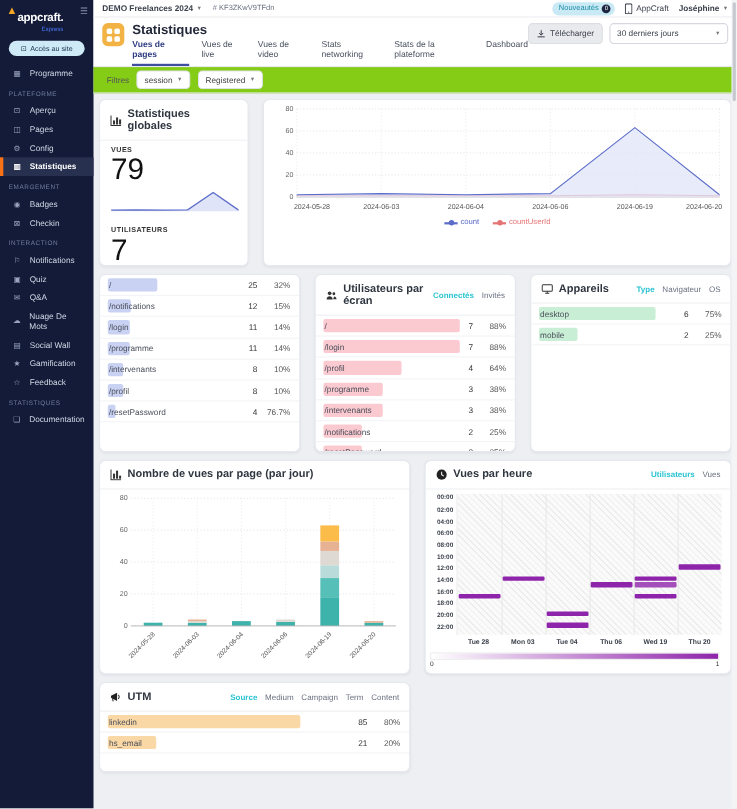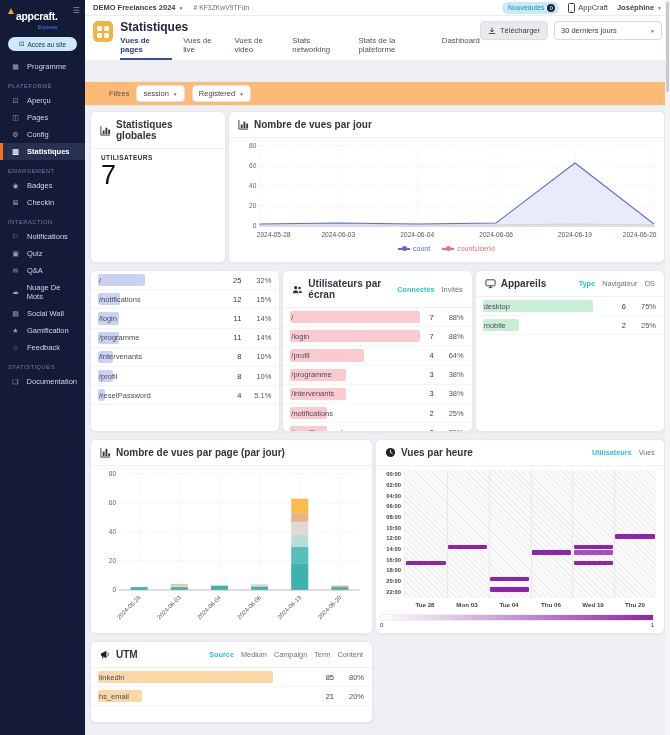--- a/index.html
+++ b/index.html
@@ -37,26 +37,26 @@
   .ph-icon { width:21px; height:21px; border-radius:5px; background:#f2b344; display:grid; grid-template-columns:5px 5px; grid-template-rows:5px 5px; gap:2px; place-content:center; margin-right:7px; }
   .ph-icon i { background:#fff; border-radius:1.5px; }
   .ph-title { font-size:12px; font-weight:bold; color:#23283a; line-height:13px; }
   .ph-tabs { display:flex; gap:11px; margin-top:2px; }
   .ph-tab { font-size:7.8px; color:#4a5160; padding-bottom:4px; cursor:pointer; border-bottom:2px solid transparent; }
   .ph-tab.active { color:#2e3c82; font-weight:bold; border-bottom-color:#3f4d9e; }
   .ph-right { margin-left:auto; display:flex; gap:6px; align-items:center; }
   .btn-download { background:#e9eaed; border:1px solid #dcdee3; color:#3a3f4a; font-size:7.5px; border-radius:4px; padding:4px 7px; display:flex; gap:4px; align-items:center; cursor:pointer; font-family:inherit;}
   .select-period { background:#fff; border:1px solid #d5d8de; border-radius:4px; font-size:7.5px; color:#3a3f4a; padding:4px 6px; width:108px; display:flex; justify-content:space-between; align-items:center; cursor:pointer; }
 
-  .filterbar { background:#fdba74; border-top:1px solid #e8eaee; border-bottom:1px solid #e5e7eb; padding:3px 24px; display:flex; align-items:center; gap:7px;margin-top:21px; }
+  .filterbar { background:#84cc16; border-top:1px solid #e8eaee; border-bottom:1px solid #e5e7eb; padding:3px 12px; display:flex; align-items:center; gap:7px; }
   .filters-label { font-size:7.5px; color:#555; }
   .chip { background:#fff; border:1px solid #e0e2e7; border-radius:4px; font-size:7.5px; color:#444; padding:3px 6px; display:flex; gap:4px; align-items:center; cursor:pointer; }
 
   .content { flex:1; padding:5px; display:flex; flex-direction:column; gap:7px; overflow:hidden; }
-  .row { display:flex; gap:2px; }
+  .row { display:flex; gap:13px; }
   .card { background:#fff; border:1px solid #e6e8ee; border-radius:6px; box-shadow:0 1px 2px rgba(20,30,60,.05); overflow:hidden; }
   .card-head { display:flex; align-items:center; gap:5px; padding:7px 9px; border-bottom:1px solid #eef0f3; }
   .card-title { font-size:10px; font-weight:bold; color:#2f3640; }
   .card-tabs { margin-left:auto; display:flex; gap:7px; }
   .ctab { font-size:7.3px; color:#6a7080; cursor:pointer; }
   .ctab.active { color:#2bc3d2; font-weight:bold; }
   .cicon { width:11px; height:11px; flex-shrink:0; }
   .cicon svg { width:11px; height:11px; display:block; }
 
   
@@ -266,38 +266,35 @@
                 <path d="M1 1v10h10" stroke="#333" fill="none"></path>
                 <rect x="3" y="6" width="2" height="4" fill="#333"></rect>
                 <rect x="6" y="3" width="2" height="7" fill="#333"></rect>
                 <rect x="9" y="5" width="2" height="5" fill="#333"></rect>
               </svg>
             </span>
           <span class="card-title">Statistiques globales</span>
         </div>
         <div id="global-metrics">
             <div class="metric">
+              <div class="metric-label">VUES</div>
+              <div class="metric-value">79</div>
+              <svg class="spark" viewBox="0 0 116 30">
+                <polygon points="0,22 23.2,21.737704918032787 46.4,22 69.6,21.737704918032787 92.8,6 116,22 116,23 0,23" fill="#dfe4f8"></polygon>
+                <polyline points="0,22 23.2,21.737704918032787 46.4,22 69.6,21.737704918032787 92.8,6 116,22" fill="none" stroke="#5b6cc9" stroke-width="1.2"></polyline>
+              </svg>
+            </div>
+            <div class="metric">
               <div class="metric-label">UTILISATEURS</div>
               <div class="metric-value">7</div>
             </div>
           </div>
       </div>
 
       <div class="card" style="flex:1">
-        <div class="card-head">
-          <span class="cicon">
-              <svg viewBox="0 0 12 12">
-                <path d="M1 1v10h10" stroke="#333" fill="none"></path>
-                <rect x="3" y="6" width="2" height="4" fill="#333"></rect>
-                <rect x="6" y="3" width="2" height="7" fill="#333"></rect>
-                <rect x="9" y="5" width="2" height="5" fill="#333"></rect>
-              </svg>
-            </span>
-          <span class="card-title">Nombre de vues par jour</span>
-        </div>
         <div class="chart-wrap">
           <svg id="line-chart" width="100%" height="100" viewBox="0 0 420 100" preserveAspectRatio="none">
               <line x1="26" y1="86" x2="414" y2="86" stroke="#d9dce2" stroke-dasharray="1,2" stroke-width="0.7"></line>
               <text x="23" y="88" text-anchor="end" font-size="6.5" fill="#666">0</text>
               <line x1="26" y1="66" x2="414" y2="66" stroke="#d9dce2" stroke-dasharray="1,2" stroke-width="0.7"></line>
               <text x="23" y="68" text-anchor="end" font-size="6.5" fill="#666">20</text>
               <line x1="26" y1="46" x2="414" y2="46" stroke="#d9dce2" stroke-dasharray="1,2" stroke-width="0.7"></line>
               <text x="23" y="48" text-anchor="end" font-size="6.5" fill="#666">40</text>
               <line x1="26" y1="26" x2="414" y2="26" stroke="#d9dce2" stroke-dasharray="1,2" stroke-width="0.7"></line>
               <text x="23" y="28" text-anchor="end" font-size="6.5" fill="#666">60</text>
@@ -371,21 +368,21 @@
             <div class="lrow">
               <div class="lbar" style="width: 7.8%; background: rgb(201, 210, 242);"></div>
               <span class="llabel">/profil</span>
               <span class="lval">8</span>
               <span class="lpct">10%</span>
             </div>
             <div class="lrow">
               <div class="lbar" style="width: 3.978%; background: rgb(201, 210, 242);"></div>
               <span class="llabel">/resetPassword</span>
               <span class="lval">4</span>
-              <span class="lpct">5.1%</span>
+              <span class="lpct">76.7%</span>
             </div>
           </div>
       </div>
 
       <div class="card" style="flex:1">
         <div class="card-head">
           <span class="cicon">
               <svg viewBox="0 0 12 12">
                 <circle cx="4" cy="4" r="1.8" fill="#333"></circle>
                 <circle cx="8.2" cy="4.4" r="1.4" fill="#333"></circle>

